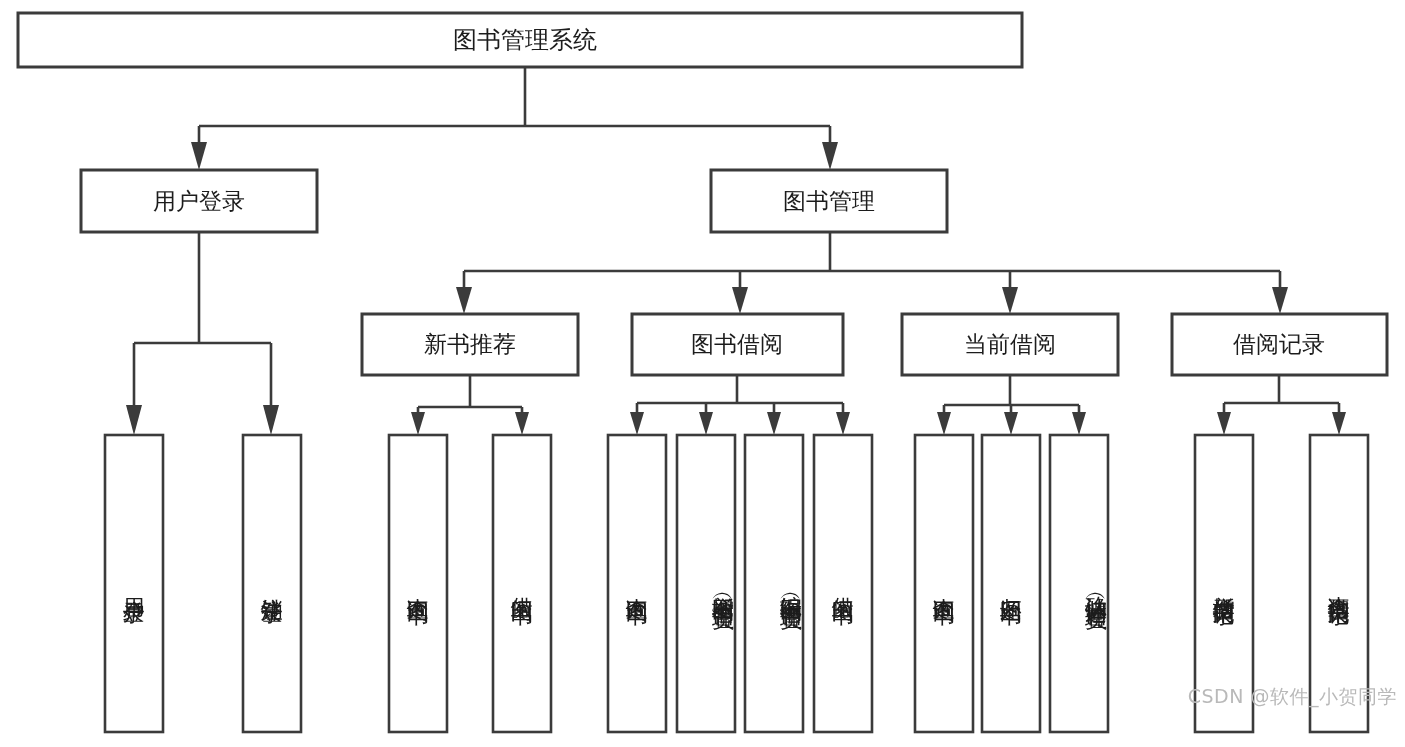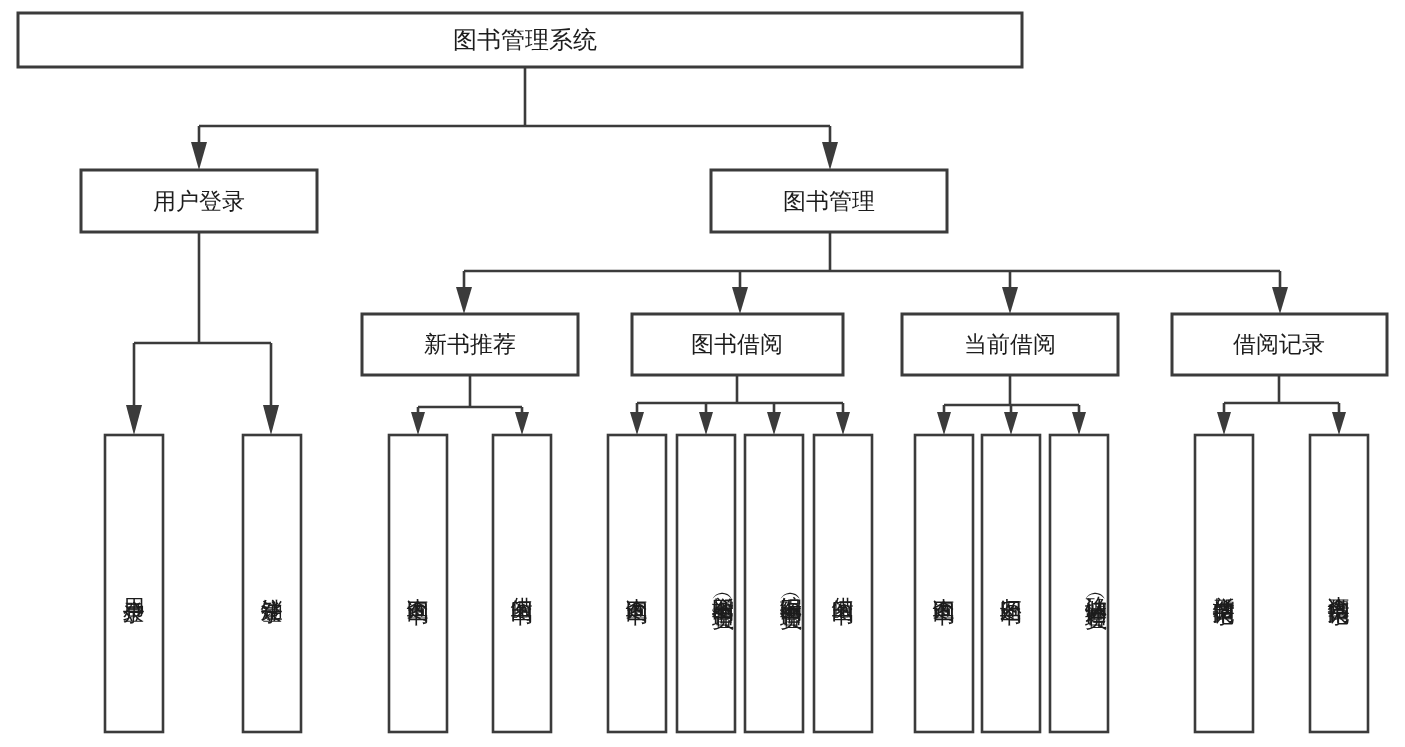--- a/index.html
+++ b/index.html
@@ -226,13 +226,14 @@
   <div class="vlabel" style="left:745px; top:435px; width:58px; height:297px; display:flex; align-items:flex-start; justify-content:center; padding-top:6px; box-sizing:border-box;">编辑图书（管理员）</div>
   <div class="vlabel" style="left:814px; top:435px; width:58px; height:297px; display:flex; align-items:center; justify-content:center;">借阅图书</div>
 
   <div class="vlabel" style="left:915px; top:435px; width:58px; height:297px; display:flex; align-items:center; justify-content:center;">查询图书</div>
   <div class="vlabel" style="left:982px; top:435px; width:58px; height:297px; display:flex; align-items:center; justify-content:center;">归还图书</div>
   <div class="vlabel" style="left:1050px; top:435px; width:58px; height:297px; display:flex; align-items:flex-start; justify-content:center; padding-top:6px; box-sizing:border-box;">确认归还（管理员）</div>
 
   <div class="vlabel" style="left:1195px; top:435px; width:58px; height:297px; display:flex; align-items:center; justify-content:center;">新增借阅记录</div>
   <div class="vlabel" style="left:1310px; top:435px; width:58px; height:297px; display:flex; align-items:center; justify-content:center;">查询借阅记录</div>
 
+  <div class="watermark">CSDN @软件_小贺同学</div>
 </div>
 
 </body></html>

